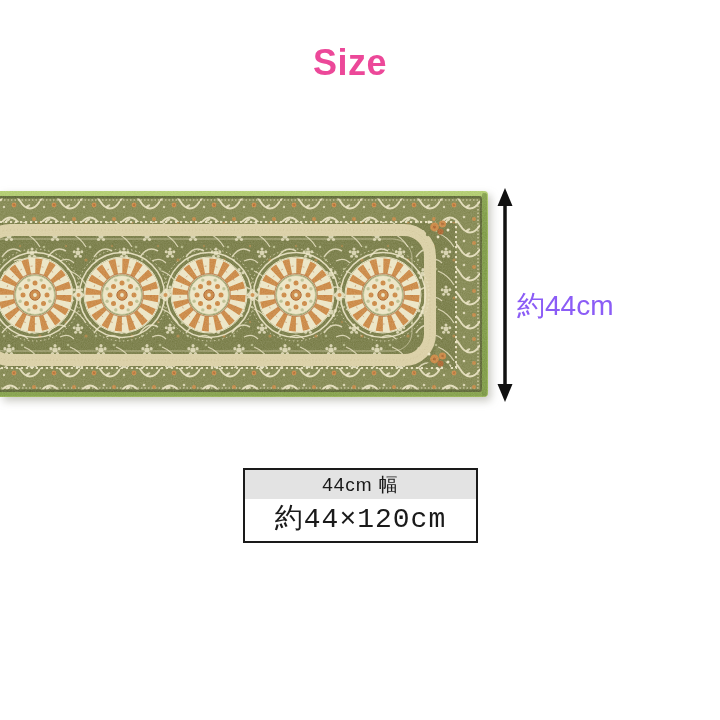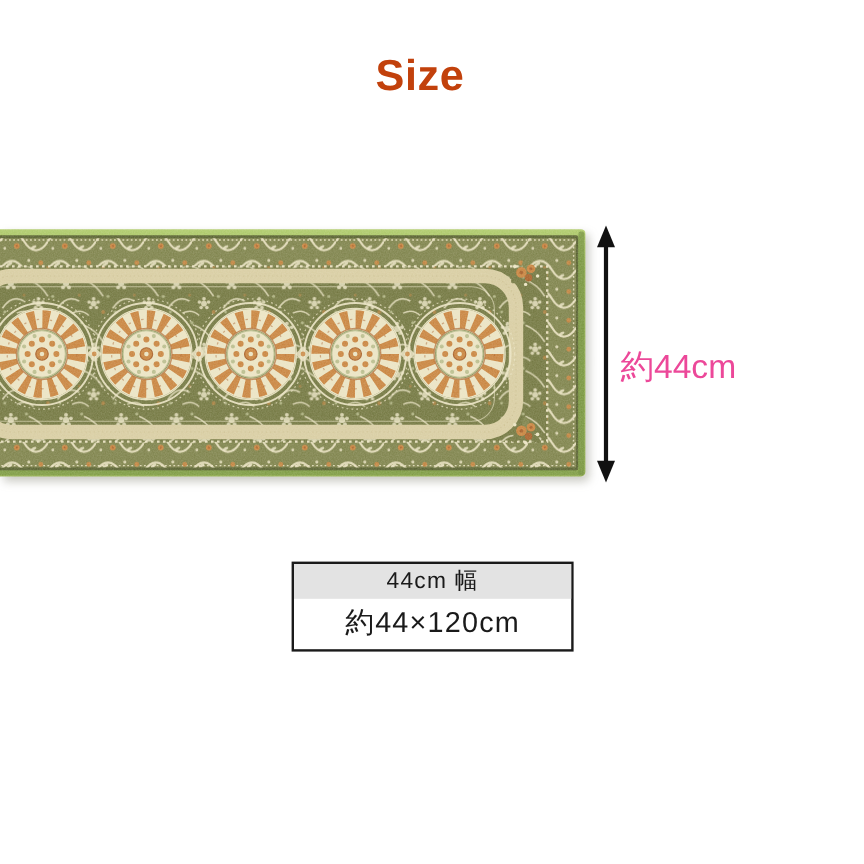--- a/index.html
+++ b/index.html
@@ -2,42 +2,42 @@
 <html style="--edge-green: #8FAE4C; --edge-green-light: #AECB6A; --edge-green-dark: #6E8C38; --edge-dark-line: #555F2D; --band-olive: #7C8149; --field-olive: #70753E; --cream: #EBE4C4; --beige: #D8CDA2; --orange: #C8823C; --orange-dark: #A75E27; --pale-green: #B9BD8D; --table-header-bg: #E3E3E3; --table-border: #1A1A1A; --arrow-color: #111111;"><head>
 <meta charset="utf-8">
 <style>
   html,body{margin:0;padding:0;background:#ffffff;}
   .stage{
     position:relative;width:720px;height:720px;background:#ffffff;overflow:hidden;
     font-family:"Liberation Sans","DejaVu Sans",sans-serif;color:#1a1a1a;
   }
   .page-title{
     position:absolute;top:42px;left:0;width:700px;text-align:center;
-    font-size:36px;font-weight:700;letter-spacing:0.5px;color:#c2410c;
+    font-size:36px;font-weight:700;letter-spacing:0.5px;color:#ec4899;
   }
   .rug-svg{
     position:absolute;left:0;top:189px;
     filter:drop-shadow(3px 4px 4px rgba(100,100,80,0.35));
   }
   .arrow-svg{position:absolute;left:492px;top:186px;}
   .dim-label{
     position:absolute;left:517px;top:287px;
-    font-size:28px;font-weight:500;color:#ec4899;white-space:nowrap;
+    font-size:28px;font-weight:500;color:#8b5cf6;white-space:nowrap;
   }
   .size-table{
     position:absolute;left:243px;top:468px;width:231px;
     border:2px solid var(--table-border,#1a1a1a);background:#fff;
   }
   .size-table .thead{
     height:29px;line-height:29px;background:var(--table-header-bg,#e3e3e3);
     text-align:center;font-size:19px;font-weight:500;letter-spacing:1px;
   }
   .size-table .trow{
     height:42px;line-height:42px;text-align:center;
-    font-size:24px;font-weight:500;letter-spacing:1px;
+    font-size:28px;font-weight:500;letter-spacing:1px;font-family:Liberation Mono, monospace;
   }
   
   .f-cream{fill:var(--cream)} .s-cream{stroke:var(--cream)}
   .f-orange{fill:var(--orange)} .f-orangedark{fill:var(--orange-dark)}
   .f-band{fill:var(--band-olive)} .f-field{fill:var(--field-olive)} .s-beige{stroke:var(--beige)}
   .f-pale{fill:var(--pale-green)}
   .s-orangedark{stroke:var(--orange-dark)}
   .arrow-line{stroke:var(--arrow-color,#111);stroke-width:3.5;}
   .arrow-head{fill:var(--arrow-color,#111);}
 </style>

